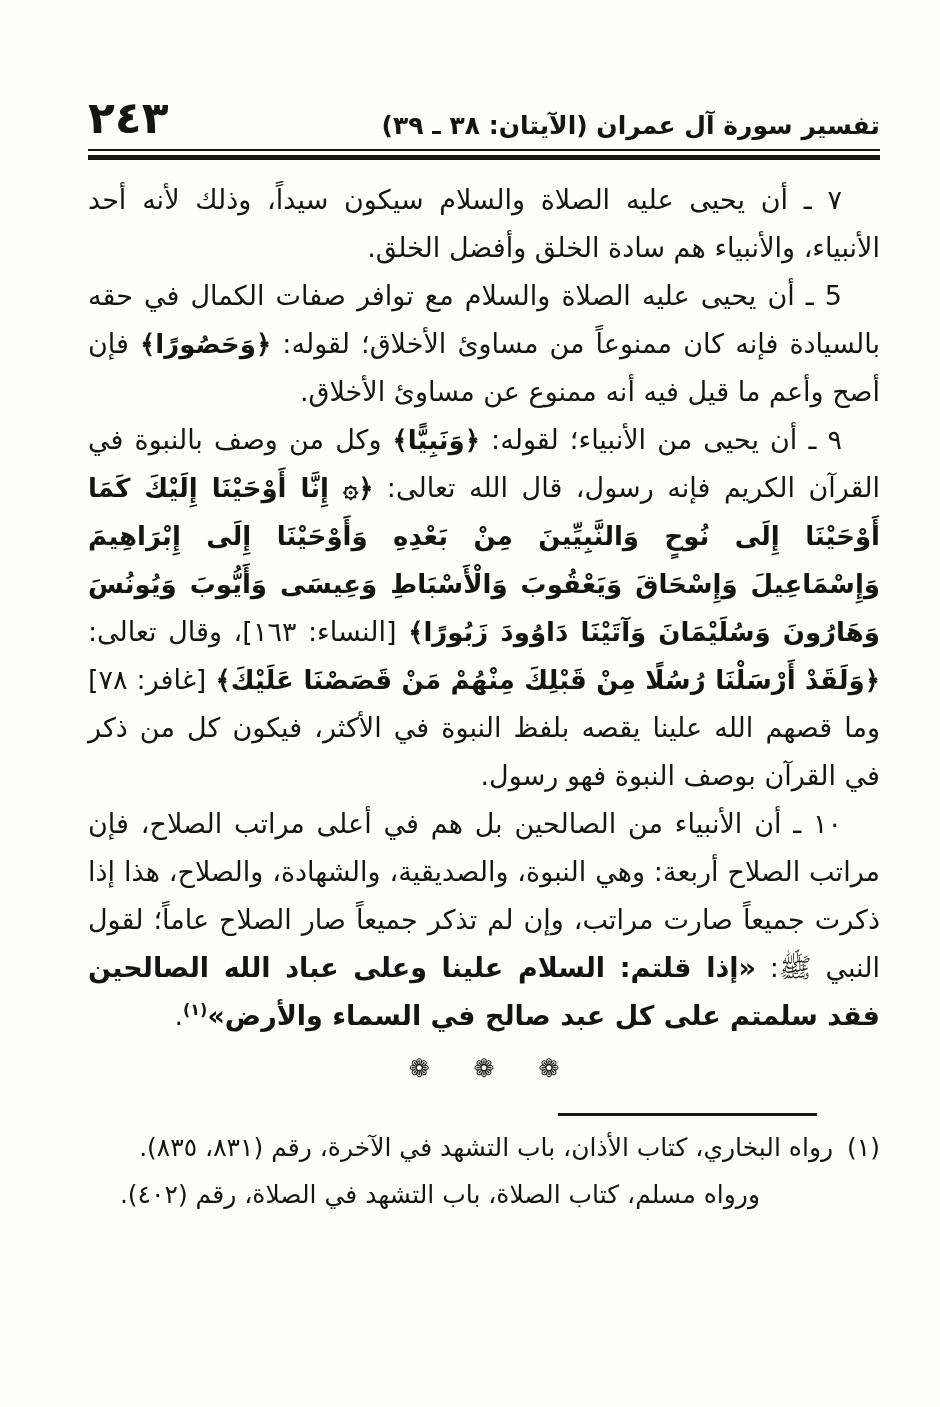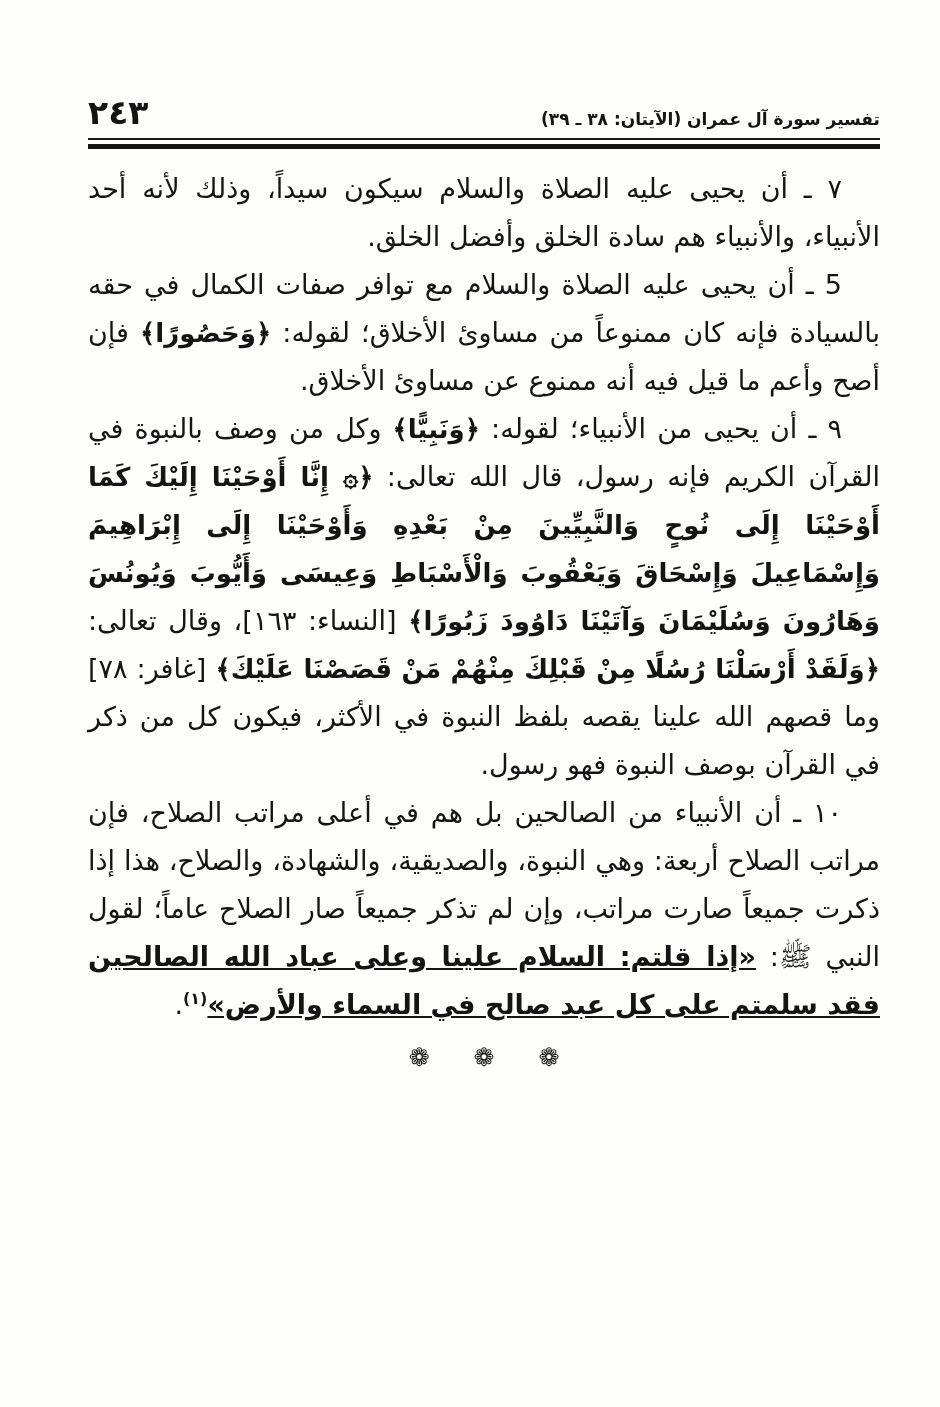--- a/index.html
+++ b/index.html
@@ -10,32 +10,32 @@
     font-family:"DejaVu Sans",sans-serif;
     box-sizing:border-box;
     padding:96px 60px 0 88px;
     overflow:hidden;
     position:relative;
   }
   .page-header{
     display:flex;justify-content:space-between;align-items:flex-end;
     white-space:nowrap;
   }
-  .header-title{font-size:17px;font-weight:700;letter-spacing:0;}
-  .page-number{font-size:33px;font-weight:700;line-height:1;}
+  .header-title{font-size:25px;font-weight:700;letter-spacing:0;}
+  .page-number{font-size:44px;font-weight:700;line-height:1;}
   .rule-thin{margin-top:9px;height:2px;background:#161616;}
   .rule-thick{margin-top:4px;height:5px;background:#161616;}
   .body-text{
     margin-top:16px;
     font-size:27px;line-height:48px;
     text-align:justify;
   }
   .para{margin:0;text-indent:38px;}
   .quran{font-weight:700;font-size:26px;}
-  .hadith{font-weight:700;text-decoration:underline;}
+  .hadith{font-weight:700;}
   .pbuh{font-weight:400;}
   .fn-sup{vertical-align:super;font-size:16px;font-weight:700;line-height:0;}
   .ornament{
     margin-top:14px;
     text-align:center;
     font-size:25px;
     word-spacing:36px;
     color:#111;
   }
   .footnote-rule{
@@ -67,14 +67,19 @@
     <p class="para"><span>5 ـ أن يحيى عليه الصلاة والسلام مع توافر صفات الكمال في حقه بالسيادة فإنه كان ممنوعاً من مساوئ الأخلاق؛ لقوله: </span><span class="quran">﴿وَحَصُورًا﴾</span><span> فإن أصح وأعم ما قيل فيه أنه ممنوع عن مساوئ الأخلاق.</span></p>
 
     <p class="para"><span>٩ ـ أن يحيى من الأنبياء؛ لقوله: </span><span class="quran">﴿وَنَبِيًّا﴾</span><span> وكل من وصف بالنبوة في القرآن الكريم فإنه رسول، قال الله تعالى: </span><span class="quran">﴿۞ إِنَّا أَوْحَيْنَا إِلَيْكَ كَمَا أَوْحَيْنَا إِلَى نُوحٍ وَالنَّبِيِّينَ مِنْ بَعْدِهِ وَأَوْحَيْنَا إِلَى إِبْرَاهِيمَ وَإِسْمَاعِيلَ وَإِسْحَاقَ وَيَعْقُوبَ وَالْأَسْبَاطِ وَعِيسَى وَأَيُّوبَ وَيُونُسَ وَهَارُونَ وَسُلَيْمَانَ وَآتَيْنَا دَاوُودَ زَبُورًا﴾</span><span> [النساء: ١٦٣]، وقال تعالى: </span><span class="quran">﴿وَلَقَدْ أَرْسَلْنَا رُسُلًا مِنْ قَبْلِكَ مِنْهُمْ مَنْ قَصَصْنَا عَلَيْكَ﴾</span><span> [غافر: ٧٨] وما قصهم الله علينا يقصه بلفظ النبوة في الأكثر، فيكون كل من ذكر في القرآن بوصف النبوة فهو رسول.</span></p>
 
     <p class="para"><span>١٠ ـ أن الأنبياء من الصالحين بل هم في أعلى مراتب الصلاح، فإن مراتب الصلاح أربعة: وهي النبوة، والصديقية، والشهادة، والصلاح، هذا إذا ذكرت جميعاً صارت مراتب، وإن لم تذكر جميعاً صار الصلاح عاماً؛ لقول النبي </span><span class="pbuh">ﷺ</span><span>: </span><span class="hadith">«إذا قلتم: السلام علينا وعلى عباد الله الصالحين فقد سلمتم على كل عبد صالح في السماء والأرض»</span><span class="fn-sup">(١)</span><span>.</span></p>
 
   </main>
 
   <div class="ornament">❁ ❁ ❁</div>
 
+  <footer>
+    <div class="footnote-rule"></div>
+    <div class="footnote fn-line1"><span class="fn-marker">(١)</span><span>رواه البخاري، كتاب الأذان، باب التشهد في الآخرة، رقم (٨٣١، ٨٣٥).</span></div>
+    <div class="footnote fn-line2">ورواه مسلم، كتاب الصلاة، باب التشهد في الصلاة، رقم (٤٠٢).</div>
+  </footer>
 
 </div>
 
 </body></html>

